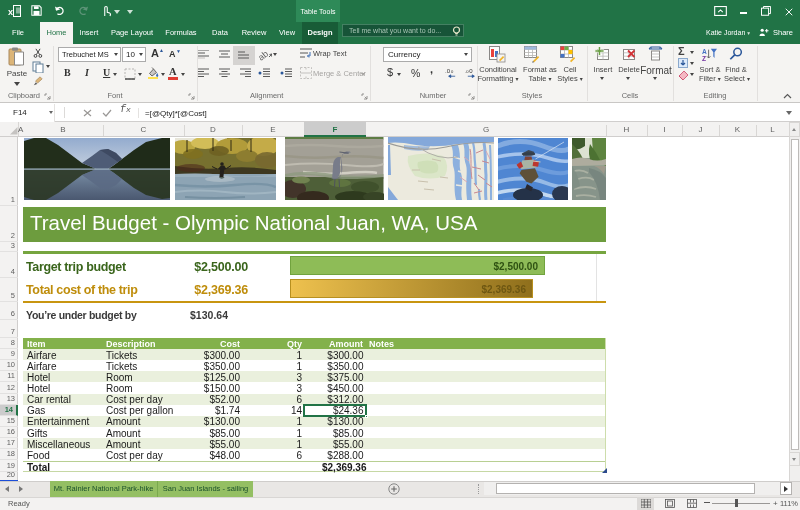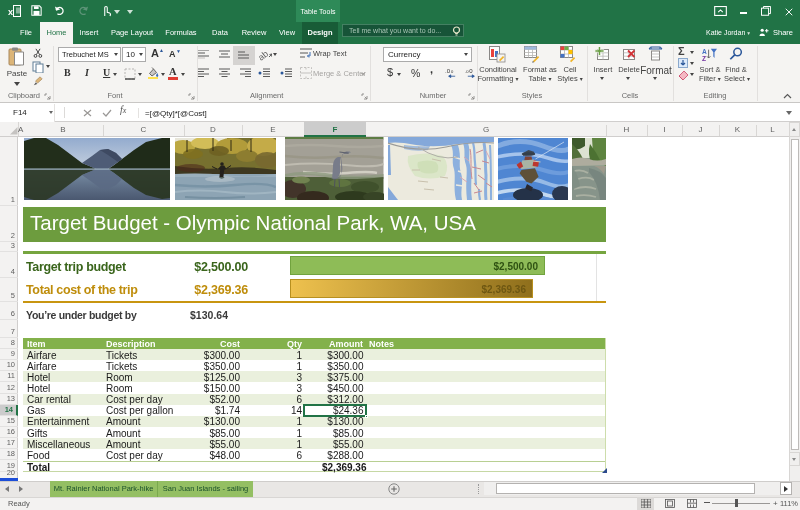--- a/index.html
+++ b/index.html
@@ -48,21 +48,21 @@
 <svg class="ab" style="left:761px;top:6px" width="10" height="10" viewBox="0 0 12 12">
 <rect x="0.6" y="2.6" width="8.5" height="8.5" fill="none" stroke="#fff" stroke-width="1.2"></rect>
 <path d="M3 2.5 V0.6 h8.5 v8.5 h-2" fill="none" stroke="#fff" stroke-width="1.2"></path>
     </svg>
 <svg class="ab" style="left:785px;top:8px" width="8" height="8" viewBox="0 0 11 11">
 <path d="M1 1 L10 10 M10 1 L1 10" stroke="#fff" stroke-width="1.3"></path>
     </svg>
 
 <div class="ab tb" style="left:0;top:22px;width:800px;height:22px"></div>
 <div class="ab" style="left:0;top:22px;width:800px;height:22px;color:#fff;font-size:7.5px">
-<span class="ab" style="left:4px;top:0;width:28px;text-align:right;line-height:22px">File</span>
+<span class="ab" style="left:4px;top:0;width:28px;text-align:center;line-height:22px">File</span>
 <span class="ab" style="left:40px;top:0;width:33px;background:#f5f4f2;color:#217346;text-align:center;line-height:22px;height:22px">Home</span>
 <span class="ab" style="left:74px;top:0;width:30px;text-align:center;line-height:22px">Insert</span>
 <span class="ab" style="left:108px;top:0;width:48px;text-align:center;line-height:22px">Page Layout</span>
 <span class="ab" style="left:160px;top:0;width:42px;text-align:center;line-height:22px">Formulas</span>
 <span class="ab" style="left:205px;top:0;width:30px;text-align:center;line-height:22px">Data</span>
 <span class="ab" style="left:236px;top:0;width:36px;text-align:center;line-height:22px">Review</span>
 <span class="ab" style="left:272px;top:0;width:30px;text-align:center;line-height:22px">View</span>
 <span class="ab" style="left:302px;top:0;width:36px;background:#185c37;text-align:center;line-height:22px;height:22px;font-weight:bold">Design</span>
 </div>
 
@@ -300,21 +300,21 @@
 <div class="ab" style="left:0;top:104px;width:800px;height:18px;background:#fff;border-bottom:1px solid #d0cecd"></div>
 <div class="ab" style="left:0;top:104px;width:55px;height:18px;background:#fff;font-size:8px;color:#222;line-height:18px;padding-left:13px;border-right:1px solid #e4e2e0">F14</div>
 <div class="ab" style="left:49px;top:111px;width:0;height:0;border-left:2.5px solid transparent;border-right:2.5px solid transparent;border-top:3.5px solid #666"></div>
 <div class="ab" style="left:64px;top:107px;width:1px;height:11px;background:#dcdad8"></div>
 <svg class="ab" style="left:83px;top:109px" width="9" height="8" viewBox="0 0 9 8">
       <path d="M1 1 L8 7 M8 1 L1 7" stroke="#9a9896" stroke-width="1.2"></path>
     </svg>
 <svg class="ab" style="left:102px;top:109px" width="10" height="8" viewBox="0 0 10 8">
       <path d="M1 4 L4 7 L9 1" stroke="#9a9896" stroke-width="1.2" fill="none"></path>
     </svg>
-<div class="ab" style="left:120px;top:104px;font-size:10px;font-style:italic;color:#555;font-family:Liberation Serif, serif;line-height:12px"><i>f</i><span style="font-size:8px">x</span></div>
+<div class="ab" style="left:120px;top:104px;font-size:10px;font-style:italic;color:#555;font-family:Liberation Mono, monospace;line-height:12px"><i>f</i><span style="font-size:8px">x</span></div>
 <div class="ab" style="left:138px;top:108px;width:1px;height:10px;background:#e4e2e0"></div>
 <div class="ab" style="left:145px;top:104px;font-size:8px;color:#222;line-height:19px">=[@Qty]*[@Cost]</div>
 <div class="ab" style="left:786px;top:111px;width:0;height:0;border-left:3px solid transparent;border-right:3px solid transparent;border-top:4px solid #666"></div>
 
 <div class="ab" style="left:0;top:122px;width:800px;height:15px;background:#f3f2f1;border-bottom:1px solid #d0cecd"></div>
 <svg class="ab" style="left:9px;top:127px" width="9" height="8" viewBox="0 0 9 8">
       <path d="M8.5 0 V7.5 H1 Z" fill="#c5c3c1"></path>
     </svg>
 <div class="ab" style="left:18px;top:122px;width:1px;height:14px;background:#d8d6d4"></div>
 <div id="chdr" class="ab" style="left:0;top:122px;width:800px;height:15px;font-size:8px;color:#5f5f5f">
@@ -353,25 +353,25 @@
 <div class="ab" style="left:0;top:223.15px;width:18px;height:11.15px;display:flex;align-items:flex-end;justify-content:flex-end;padding:0 3px 1px 0;border-bottom:1px solid #e2e1e0;box-sizing:border-box">10</div>
 <div class="ab" style="left:0;top:234.3px;width:18px;height:11.15px;display:flex;align-items:flex-end;justify-content:flex-end;padding:0 3px 1px 0;border-bottom:1px solid #e2e1e0;box-sizing:border-box">11</div>
 <div class="ab" style="left:0;top:245.45px;width:18px;height:11.15px;display:flex;align-items:flex-end;justify-content:flex-end;padding:0 3px 1px 0;border-bottom:1px solid #e2e1e0;box-sizing:border-box">12</div>
 <div class="ab" style="left:0;top:256.6px;width:18px;height:11.15px;display:flex;align-items:flex-end;justify-content:flex-end;padding:0 3px 1px 0;border-bottom:1px solid #e2e1e0;box-sizing:border-box">13</div>
 <div class="ab" style="left:0;top:267.75px;width:18px;height:11.15px;display:flex;align-items:flex-end;justify-content:flex-end;padding:0 3px 1px 0;border-bottom:1px solid #e2e1e0;box-sizing:border-box;background:#ccc;color:#217346;font-weight:bold;border-right:2px solid #217346">14</div>
 <div class="ab" style="left:0;top:278.9px;width:18px;height:11.15px;display:flex;align-items:flex-end;justify-content:flex-end;padding:0 3px 1px 0;border-bottom:1px solid #e2e1e0;box-sizing:border-box">15</div>
 <div class="ab" style="left:0;top:290.05px;width:18px;height:11.15px;display:flex;align-items:flex-end;justify-content:flex-end;padding:0 3px 1px 0;border-bottom:1px solid #e2e1e0;box-sizing:border-box">16</div>
 <div class="ab" style="left:0;top:301.2px;width:18px;height:11.15px;display:flex;align-items:flex-end;justify-content:flex-end;padding:0 3px 1px 0;border-bottom:1px solid #e2e1e0;box-sizing:border-box">17</div>
 <div class="ab" style="left:0;top:312.35px;width:18px;height:11.15px;display:flex;align-items:flex-end;justify-content:flex-end;padding:0 3px 1px 0;border-bottom:1px solid #e2e1e0;box-sizing:border-box">18</div>
 <div class="ab" style="left:0;top:323.5px;width:18px;height:11.15px;display:flex;align-items:flex-end;justify-content:flex-end;padding:0 3px 1px 0;border-bottom:1px solid #e2e1e0;box-sizing:border-box">19</div>
-<div class="ab" style="left:0;top:334.65px;width:18px;height:11.15px;display:flex;align-items:flex-end;justify-content:flex-end;padding:0 3px 1px 0;border-bottom:5px solid #1d4ed8;box-sizing:border-box">20</div>
+<div class="ab" style="left:0;top:334.65px;width:18px;height:11.15px;display:flex;align-items:flex-end;justify-content:flex-end;padding:0 3px 1px 0;border-bottom:3px solid #1d4ed8;box-sizing:border-box">20</div>
     </div>
 
 <div class="ab" style="left:23px;top:207px;width:583px;height:35px;background:#6d9c3e"></div>
-<div class="ab" style="left:30px;top:211px;font-size:20.5px;color:#fff;letter-spacing:0px">Target Budget - Olympic National Park, WA, USA</div>
+<div class="ab" style="left:30px;top:211px;font-size:20.5px;color:#fff;letter-spacing:0px">Travel Budget - Olympic National Juan, WA, USA</div>
 <div class="ab" style="left:23px;top:251px;width:583px;height:2.5px;background:#76a53f"></div>
 <div class="ab" style="left:596px;top:254px;width:1px;height:47px;background:#e3e3e3"></div>
 <div class="ab" style="left:26px;top:259.5px;font-size:12.5px;font-weight:bold;color:#3a651c;letter-spacing:-0.35px">Target trip budget</div>
 <div class="ab" style="left:148px;top:259.5px;width:100px;text-align:right;font-size:12.5px;font-weight:bold;color:#3a651c;letter-spacing:-0.2px">$2,500.00</div>
 <div class="ab" style="left:290px;top:256px;width:255px;height:19px;background:#8ebc57;border:1px solid #71a33e"></div>
 <div class="ab" style="left:380px;top:261px;width:158px;text-align:right;font-size:10px;font-weight:bold;color:#2f5212">$2,500.00</div>
 <div class="ab" style="left:26px;top:282.5px;font-size:12.5px;font-weight:bold;color:#bf8d0b;letter-spacing:-0.35px">Total cost of the trip</div>
 <div class="ab" style="left:148px;top:282.5px;width:100px;text-align:right;font-size:12.5px;font-weight:bold;color:#bf8d0b;letter-spacing:-0.2px">$2,369.36</div>
 <div class="ab" style="left:290px;top:279px;width:243px;height:19px;background:linear-gradient(to right,#eec14e,#8f6f1c);border:1px solid #b8901f"></div>
 <div class="ab" style="left:370px;top:284px;width:156px;text-align:right;font-size:10px;font-weight:bold;color:#6e5712">$2,369.36</div>

